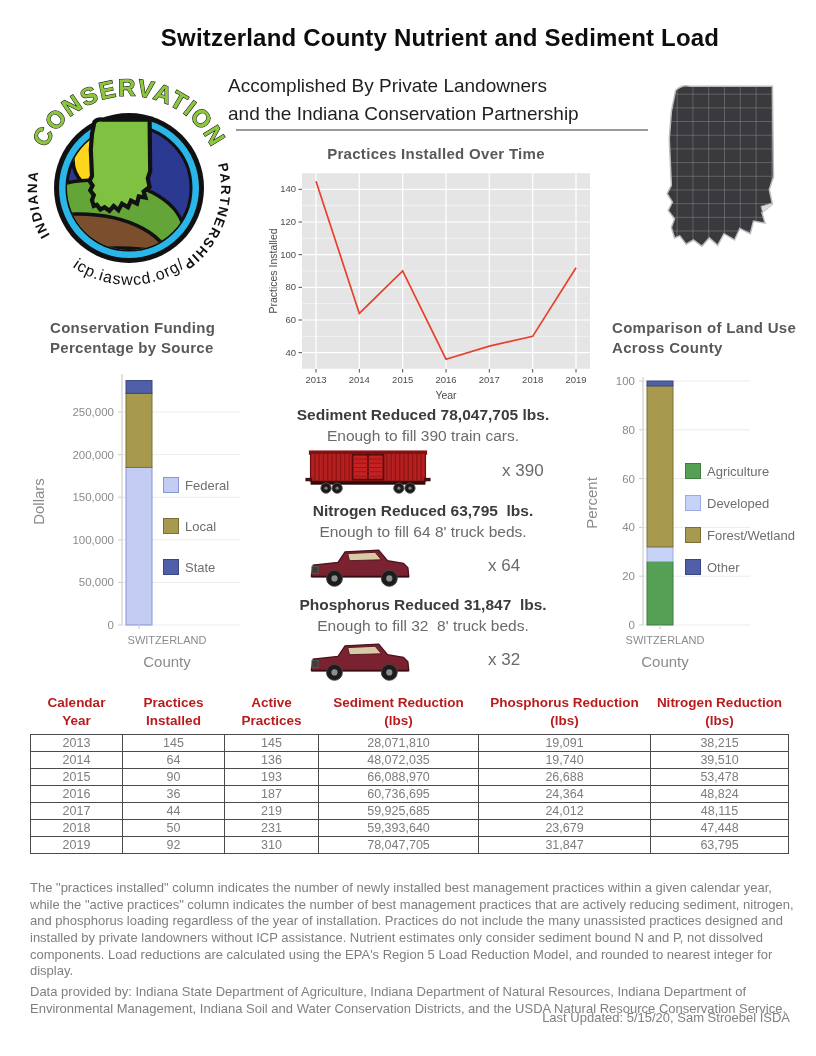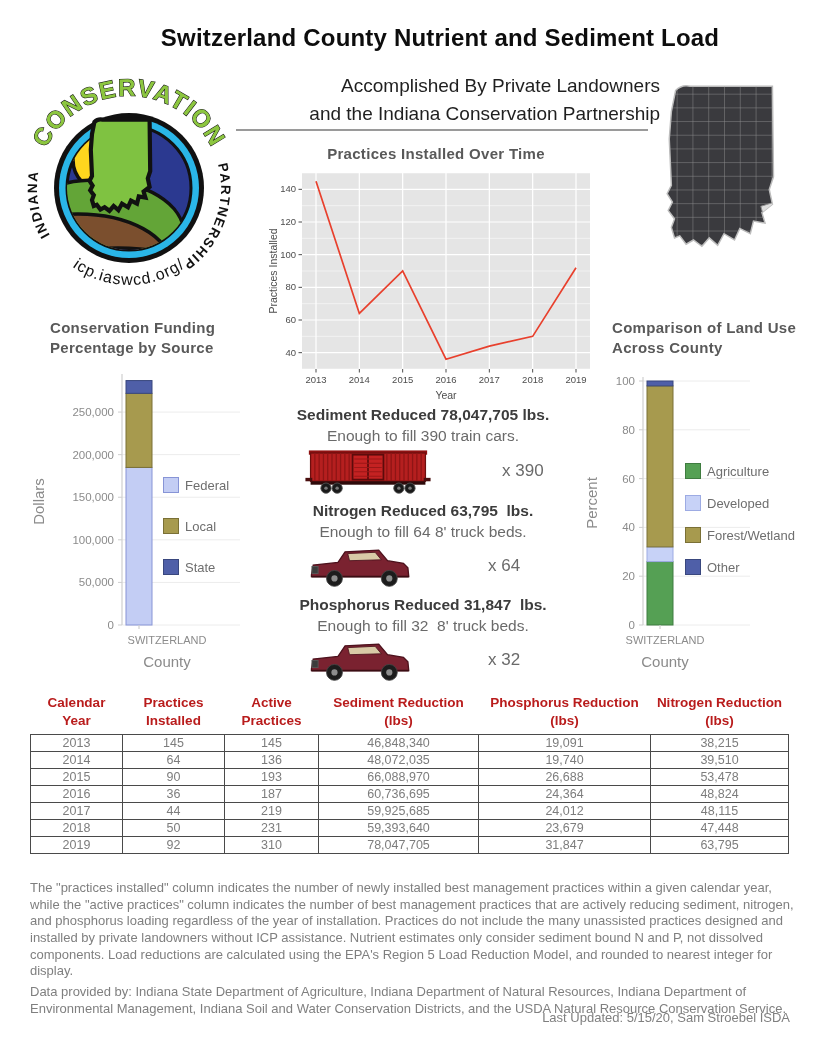--- a/index.html
+++ b/index.html
@@ -1,20 +1,20 @@
 <!DOCTYPE html>
 <html><head>
 <meta charset="utf-8">
 <style>
   html,body{margin:0;padding:0;background:#fff;}
   .page{position:relative;width:816px;height:1056px;background:#fff;overflow:hidden;
         font-family:"Liberation Sans", sans-serif;}
   .page-title{position:absolute;left:0;top:24px;width:816px;text-align:center;
         font-size:24px;font-weight:bold;color:#0d0d0d;letter-spacing:.2px;padding-left:32px;}
-  .subtitle{position:absolute;left:228px;top:72px;width:432px;text-align:right;
+  .subtitle{position:absolute;left:228px;top:72px;width:432px;text-align:left;
         font-size:19px;color:#1f1f1f;line-height:1.45;}
   .subtitle-rule{position:absolute;left:236px;top:129px;width:412px;height:2px;background:#9a9a9a;}
   .logo-box{position:absolute;left:26px;top:60px;width:215px;height:245px;}
   .map-box{position:absolute;left:644px;top:80px;width:160px;height:200px;}
   .chart-title{font-weight:bold;color:#595959;font-size:15px;letter-spacing:.3px;line-height:1.3;}
   .linechart-title{position:absolute;left:268px;top:144px;width:336px;text-align:center;}
   .linechart-svg{position:absolute;left:268px;top:163px;}
   .fund-title{position:absolute;left:50px;top:318px;width:200px;}
   .fund-svg{position:absolute;left:30px;top:366px;}
   .land-title{position:absolute;left:612px;top:318px;width:200px;}
@@ -356,21 +356,21 @@
         <th>Sediment Reduction (lbs)</th>
         <th>Phosphorus Reduction (lbs)</th>
         <th>Nitrogen Reduction (lbs)</th>
       </tr>
     </thead>
     <tbody id="table-body">
         <tr>
           <td>2013</td>
           <td>145</td>
           <td>145</td>
-          <td>46,848,340</td>
+          <td>28,071,810</td>
           <td>19,091</td>
           <td>38,215</td>
         </tr>
         <tr>
           <td>2014</td>
           <td>64</td>
           <td>136</td>
           <td>48,072,035</td>
           <td>19,740</td>
           <td>39,510</td>

